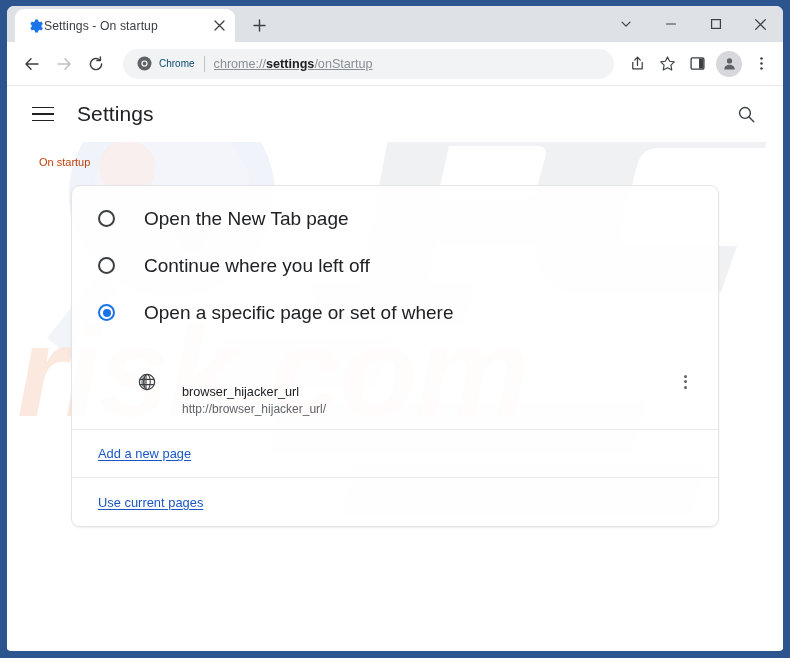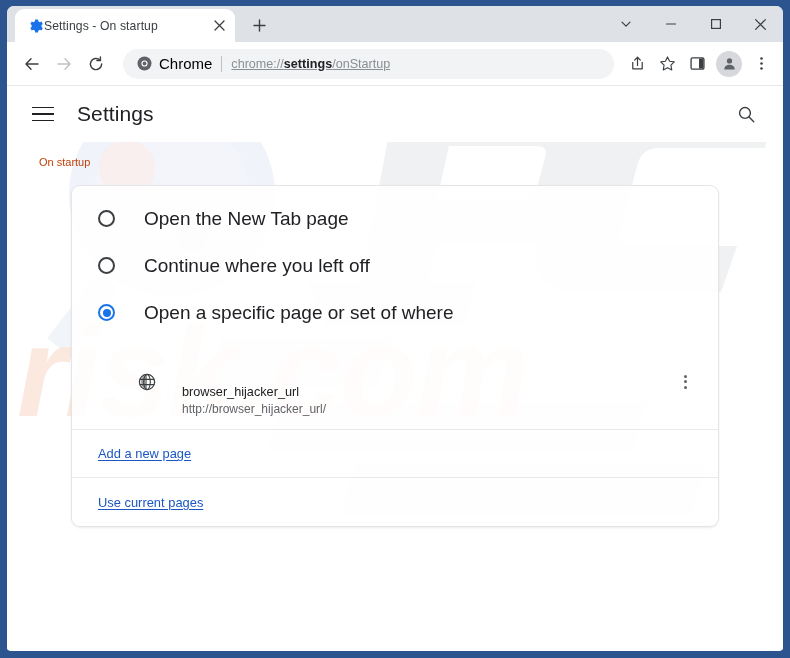--- a/index.html
+++ b/index.html
@@ -120,22 +120,22 @@
     min-width: 0;
   }
 
   .omni-chip {
     display: flex;
     align-items: center;
     gap: 7px;
     flex: 0 0 auto;
   }
   .omni-chip-label {
-    font-size: 15px;
-    color: #000000;
+    font-size: 10px;
+    color: #0c4a6e;
   }
   .omni-sep {
     width: 1px;
     height: 16px;
     background: #bdc1c6;
     flex: 0 0 1px;
   }
   .omni-url {
     font-size: 12.6px;
     color: #8a8f94;

